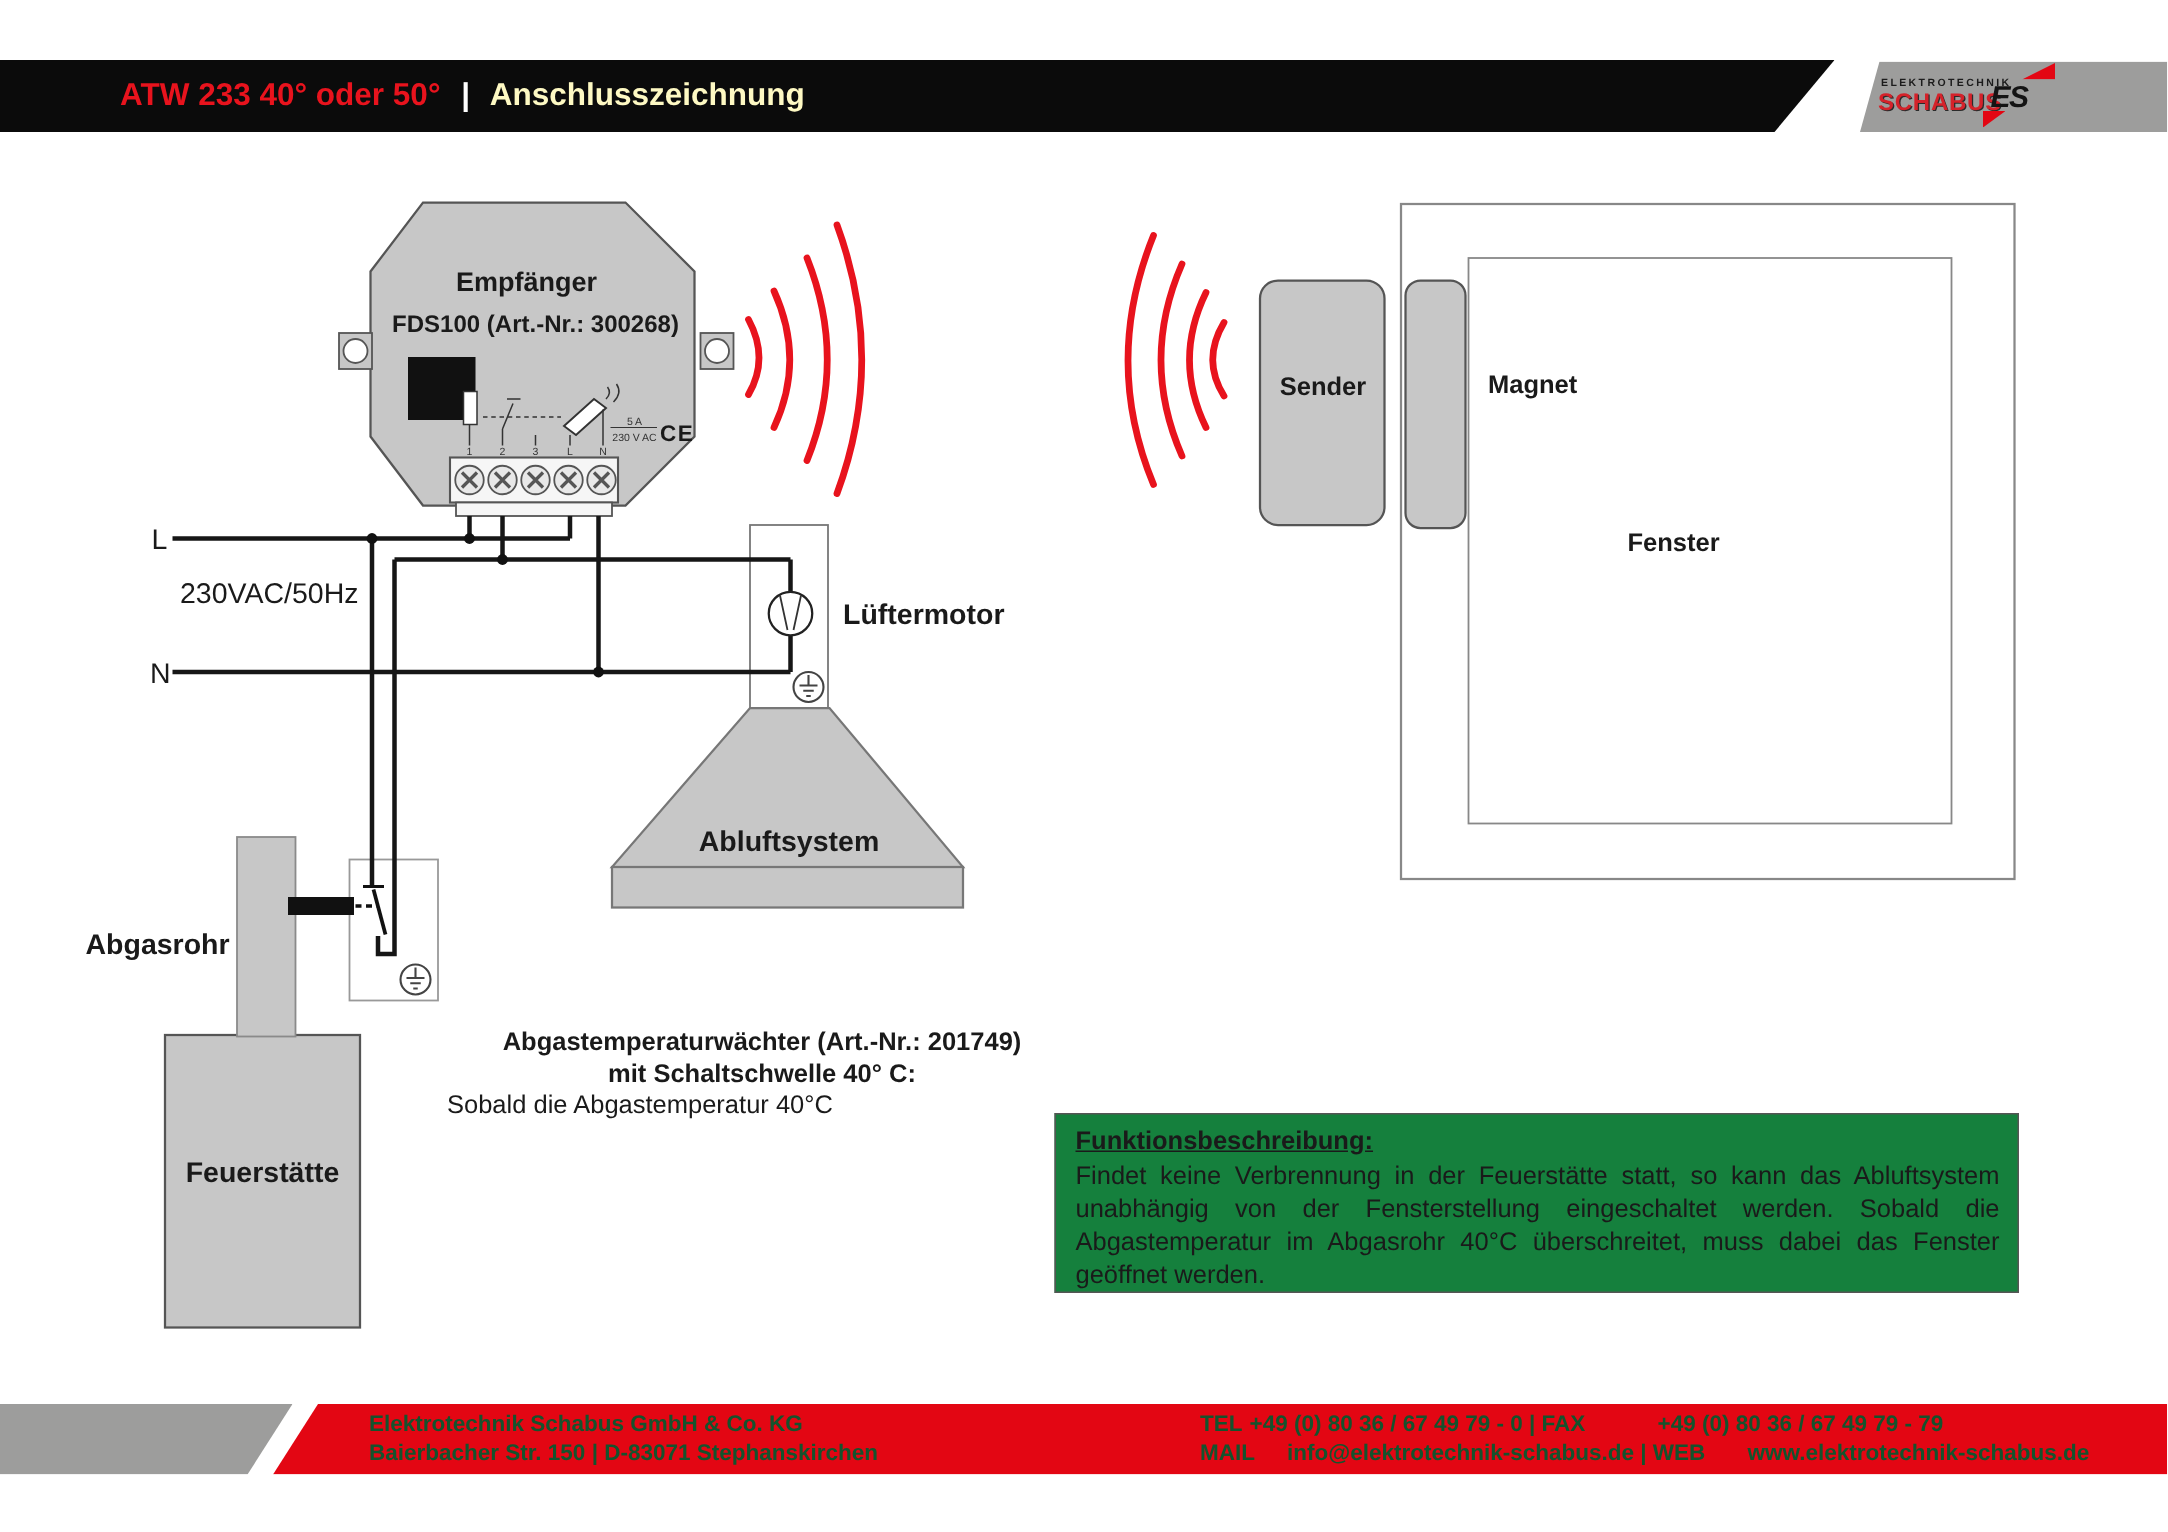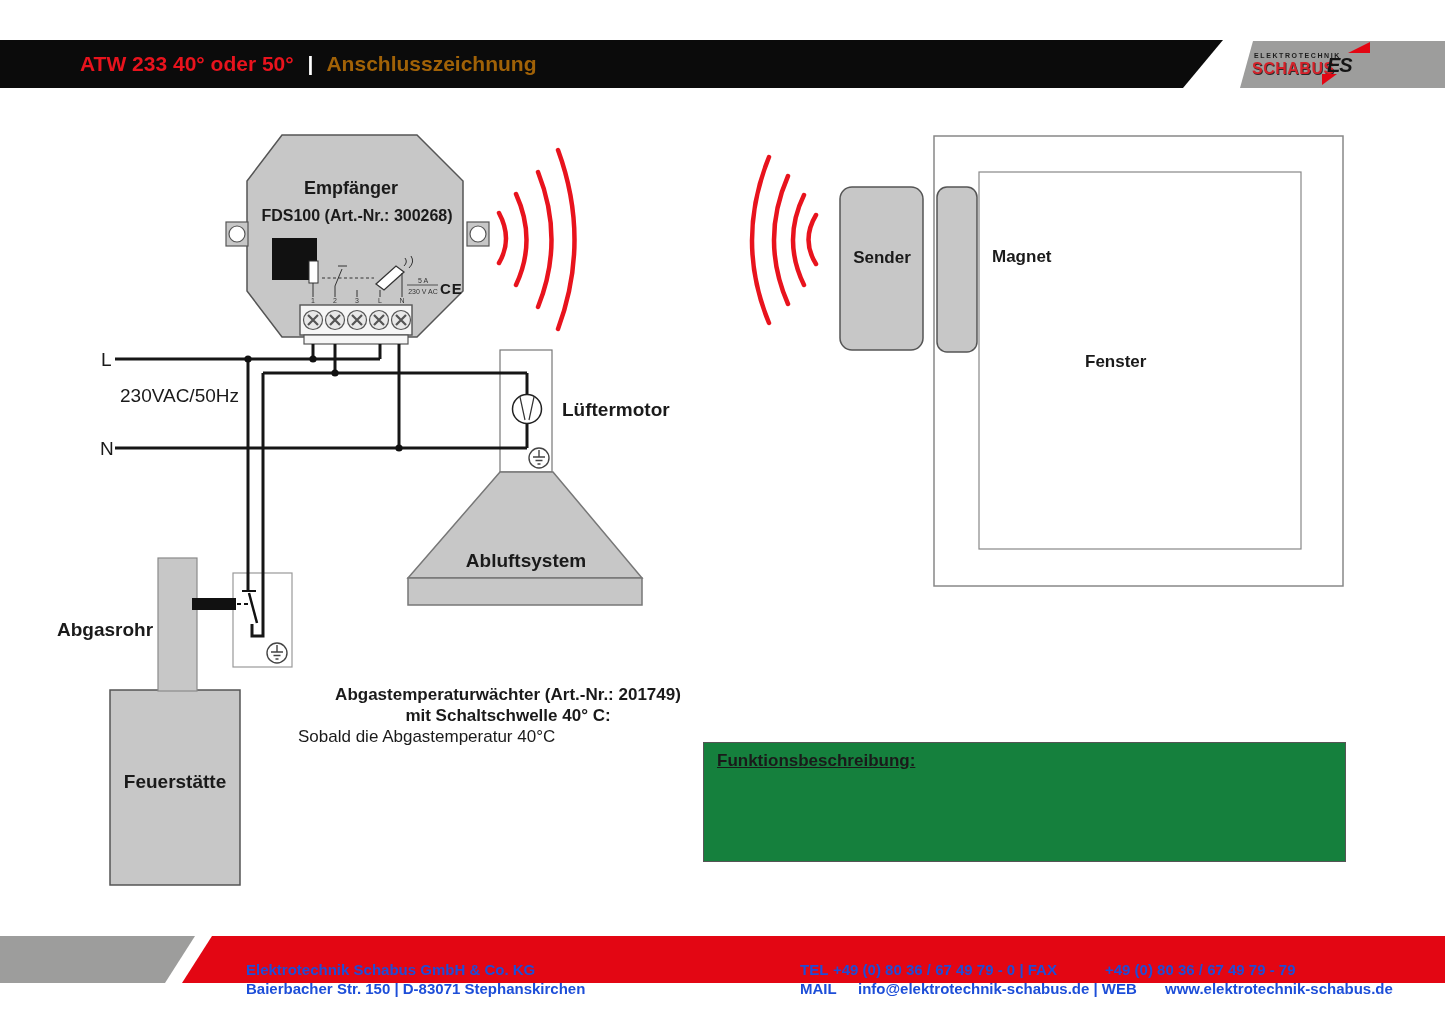--- a/index.html
+++ b/index.html
@@ -6,21 +6,21 @@
   .page{position:relative;width:1445px;height:1021px;background:#ffffff;overflow:hidden;
         font-family:"Liberation Sans",sans-serif;color:#1a1a1a;}
   .abs{position:absolute;}
   
   .hdr-bar{position:absolute;top:40px;left:0;width:1445px;height:48px;background:#0b0b0b;
            clip-path:polygon(0 0,1223px 0,1183px 100%,0 100%);}
   .hdr-title{position:absolute;left:80px;top:0;height:48px;line-height:48px;
              font-size:21px;font-weight:bold;white-space:nowrap;}
   .hdr-product{color:#e8131d;}
   .hdr-sep{color:#fff;margin:0 8px;font-weight:bold;}
-  .hdr-doc{color:#a16207;}
+  .hdr-doc{color:#fef9c3;}
   .logo-strip{position:absolute;top:41px;left:0;width:1445px;height:47px;background:#9d9d9c;
               clip-path:polygon(1253px 0,1445px 0,1445px 100%,1240px 100%);}
   .logo-top{position:absolute;left:1254px;top:52px;font-size:7px;font-weight:bold;
             letter-spacing:1.6px;color:#1c1c1c;}
   .logo-name{position:absolute;left:1252px;top:60px;font-size:16px;font-weight:bold;
              letter-spacing:0.5px;color:#d5222a;text-shadow:0.8px 0.8px 0 #2b2b2b;}
   .logo-mark{position:absolute;left:1327px;top:52px;font-size:20px;line-height:26px;
              font-weight:900;font-style:italic;color:#141414;letter-spacing:-1px;}
   .logo-flag-top{position:absolute;left:1348px;top:42px;width:22px;height:11px;background:#e30613;
                  clip-path:polygon(0 100%,100% 0,100% 100%);}
@@ -39,21 +39,21 @@
   .note .b{font-weight:bold;text-align:center;}
   .fbox{position:absolute;left:703px;top:742px;width:643px;height:120px;border:1.6px solid #555;
         box-sizing:border-box;background:#15803d;padding:8px 12px 0 13px;}
   .fbox-title{font-size:17px;font-weight:bold;text-decoration:underline;margin:0 0 2px 0;}
   .fbox-body{font-size:17px;line-height:22px;text-align:justify;margin:0;}
   
   .ftr-gray{position:absolute;top:936px;left:0;width:1445px;height:47px;background:#9d9d9c;
             clip-path:polygon(0 0,195px 0,165px 100%,0 100%);}
   .ftr-red{position:absolute;top:936px;left:0;width:1445px;height:47px;background:#e30613;
            clip-path:polygon(212px 0,1445px 0,1445px 100%,182px 100%);}
-  .ftr-txt{position:absolute;color:#1d4ed8;font-size:15px;font-weight:bold;line-height:16px;white-space:nowrap;margin-top:20px;}
+  .ftr-txt{position:absolute;color:#14532d;font-size:15px;font-weight:bold;line-height:16px;white-space:nowrap;}
 </style>
 </head>
 <body>
 
 <div class="page">
 
   <div class="hdr-bar">
     <div class="hdr-title">
       <span class="hdr-product">ATW 233 40° oder 50°</span>
       <span class="hdr-sep">|</span>
@@ -205,20 +205,21 @@
   </svg>
 
   <div class="note">
     <div class="b">Abgastemperaturwächter (Art.-Nr.: 201749)</div>
     <div class="b">mit Schaltschwelle 40° C:</div>
     <div>Sobald die Abgastemperatur 40°C</div>
   </div>
 
   <div class="fbox">
     <p class="fbox-title">Funktionsbeschreibung:</p>
+    <p class="fbox-body">Findet keine Verbrennung in der Feuerstätte statt, so kann das Abluftsystem unabhängig von der Fensterstellung eingeschaltet werden. Sobald die Abgastemperatur im Abgasrohr 40°C überschreitet, muss dabei das Fenster geöffnet werden.</p>
   </div>
 
   <div class="ftr-gray"></div>
   <div class="ftr-red"></div>
   <div class="ftr-txt" style="left:246px;top:942px;">Elektrotechnik Schabus GmbH &amp; Co. KG</div>
   <div class="ftr-txt" style="left:246px;top:961px;">Baierbacher Str. 150 | D-83071 Stephanskirchen</div>
   <div class="ftr-txt" style="left:800px;top:942px;">TEL</div>
   <div class="ftr-txt" style="left:833px;top:942px;">+49 (0) 80 36 / 67 49 79 - 0 | FAX</div>
   <div class="ftr-txt" style="left:1105px;top:942px;">+49 (0) 80 36 / 67 49 79 - 79</div>
   <div class="ftr-txt" style="left:800px;top:961px;">MAIL</div>

